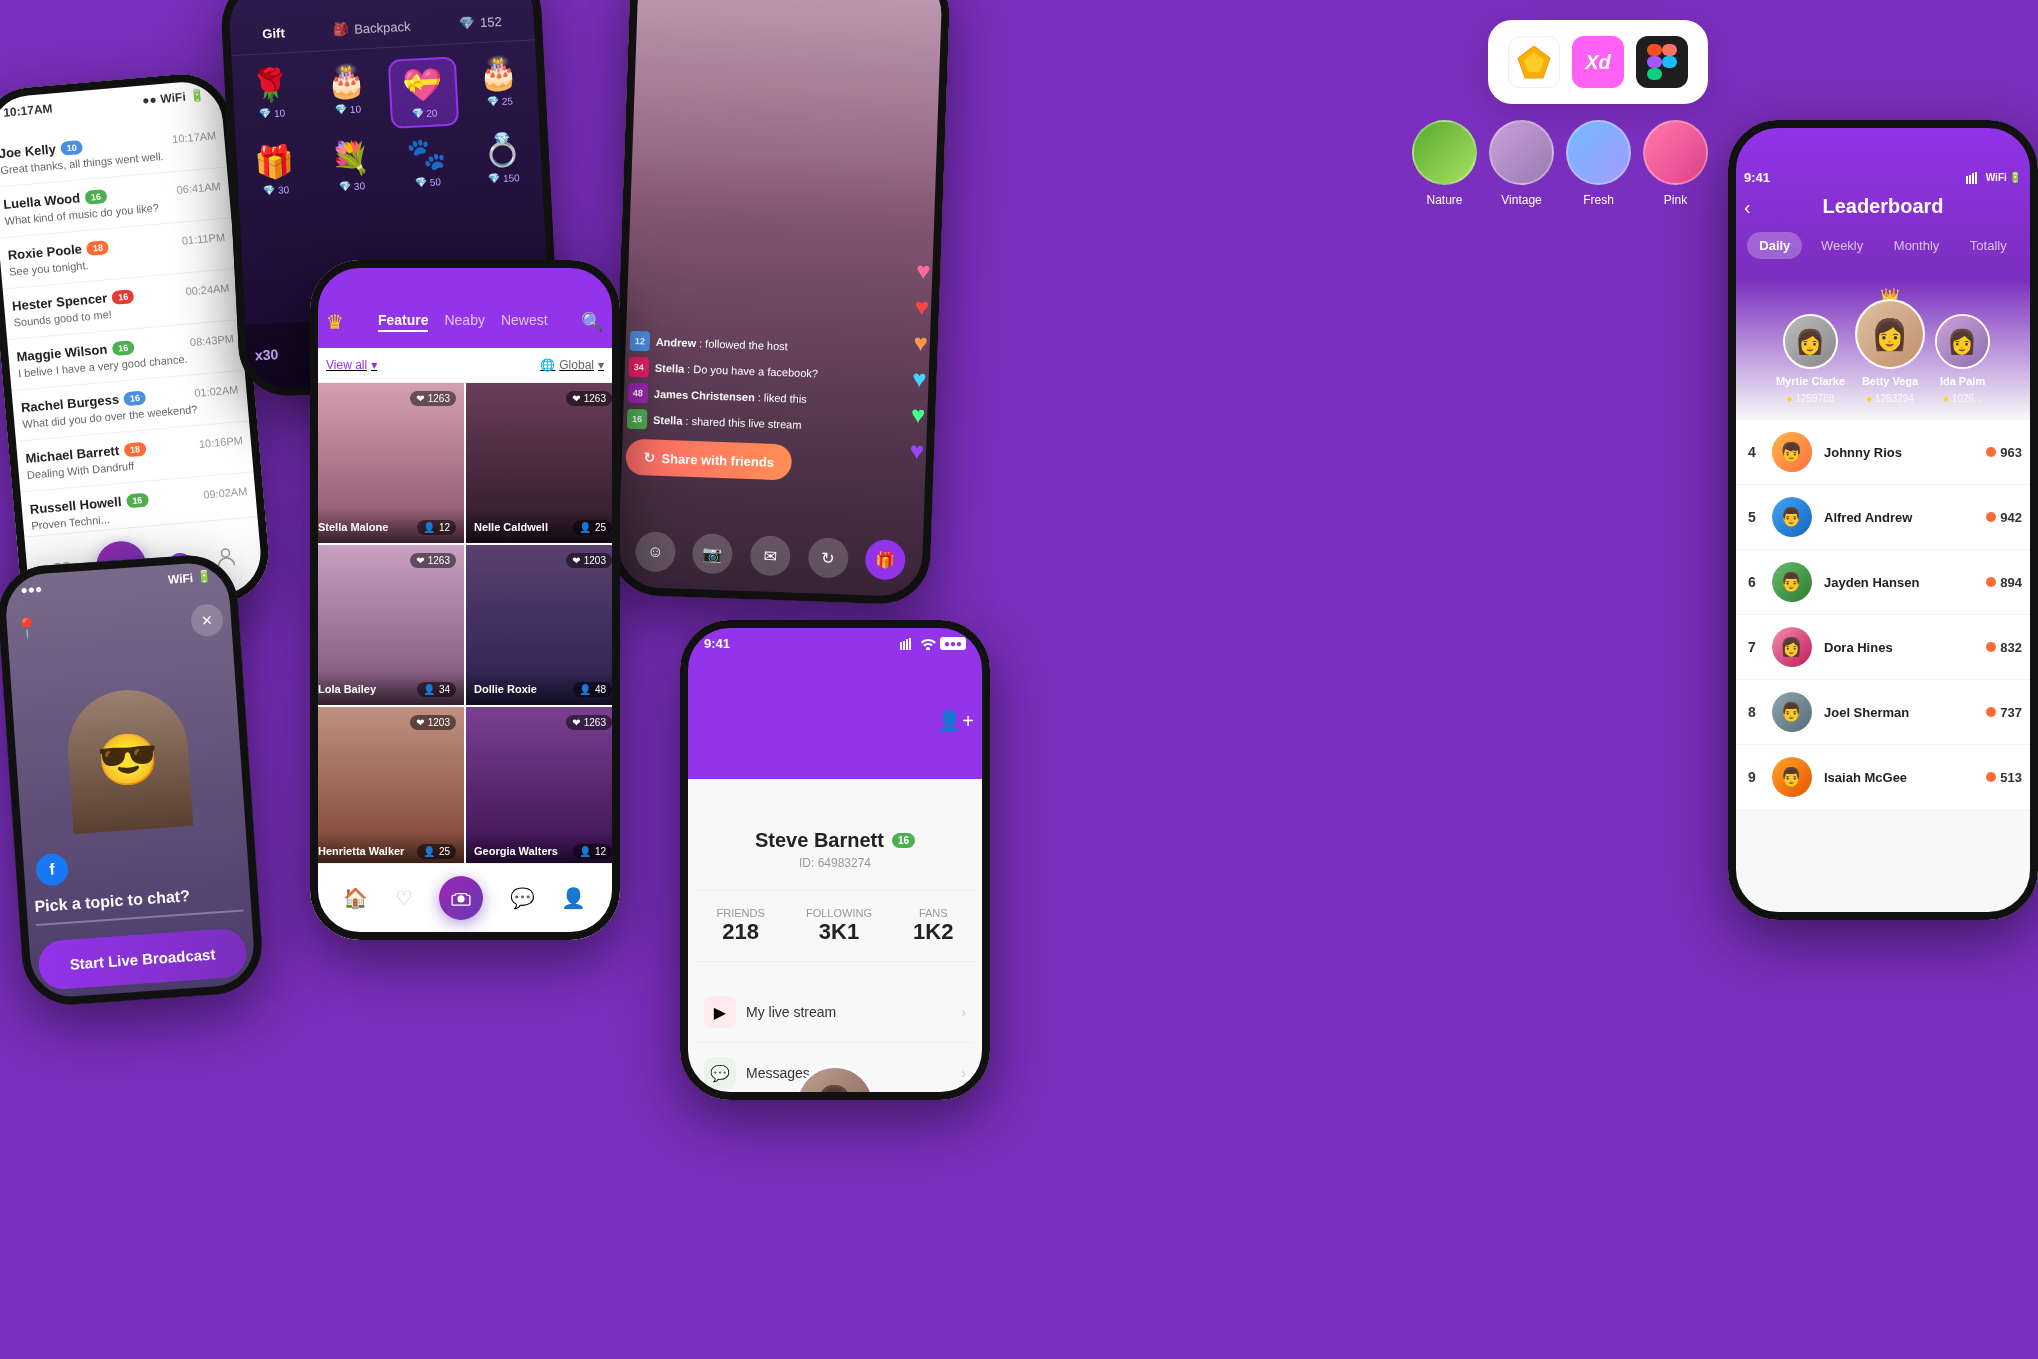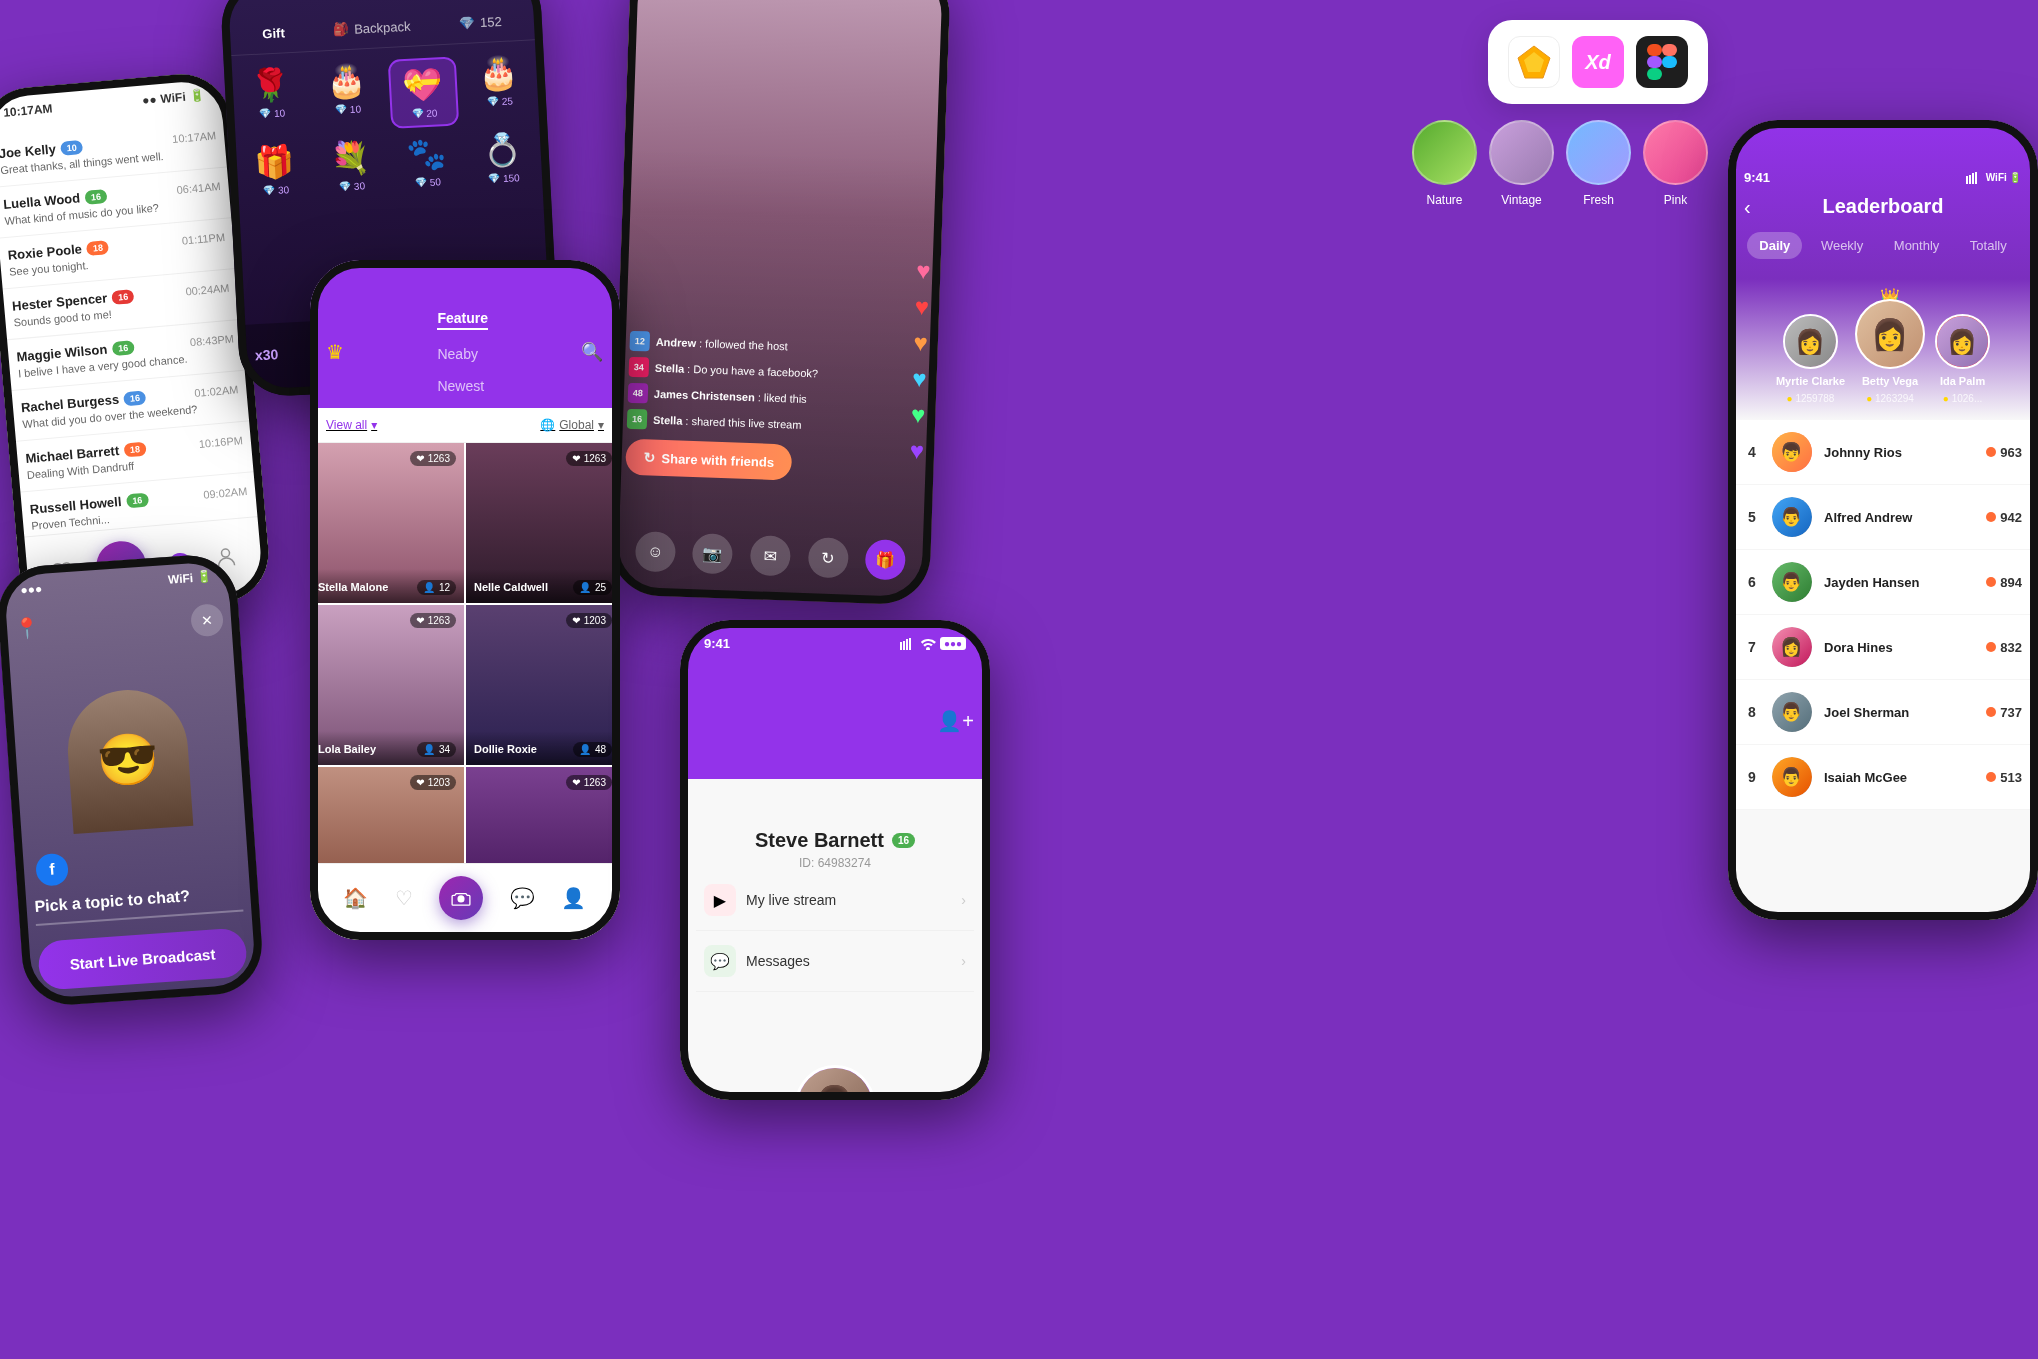--- a/index.html
+++ b/index.html
@@ -252,21 +252,21 @@
     .phone-feature .phone-screen {
       background: #fff;
     }
     .feature-header {
       background: #9333ea;
       padding: 50px 16px 14px;
       display: flex;
       justify-content: space-between;
       align-items: center;
     }
-    .feature-tabs { display: flex; gap: 16px; flex-direction: column; }
+    .feature-tabs { display: flex; gap: 16px; }
     .feature-tab { color: rgba(255,255,255,0.7); font-size: 14px; font-weight: 500; }
     .feature-tab-active { color: #fff; font-weight: 700; border-bottom: 2px solid #fff; padding-bottom: 2px; }
     .feature-crown { color: #FFD700; font-size: 20px; }
     .feature-search { color: #fff; font-size: 18px; }
     .filter-bar {
       display: flex;
       justify-content: space-between;
       align-items: flex-end;
       padding: 10px 16px;
       border-bottom: 1px solid #f0f0f0;
@@ -973,20 +973,34 @@
       </div>
     </div>
 
     <div class="profile-body">
       <div class="profile-name">
         <span>Steve Barnett</span>
         <span class="badge badge-green" style="font-size:10px;">16</span>
       </div>
       <div class="profile-id">ID: 64983274</div>
 
+      <div class="profile-stats">
+        <div class="stat-item">
+          <div class="stat-label">FRIENDS</div>
+          <div class="stat-value">218</div>
+        </div>
+        <div class="stat-item">
+          <div class="stat-label">FOLLOWING</div>
+          <div class="stat-value">3K1</div>
+        </div>
+        <div class="stat-item">
+          <div class="stat-label">FANS</div>
+          <div class="stat-value">1K2</div>
+        </div>
+      </div>
 
       <div class="profile-menu-item">
         <div class="profile-menu-left">
           <div class="profile-menu-icon menu-icon-red">▶</div>
           <span class="profile-menu-text">My live stream</span>
         </div>
         <span class="profile-menu-chevron">›</span>
       </div>
       <div class="profile-menu-item">
         <div class="profile-menu-left">

